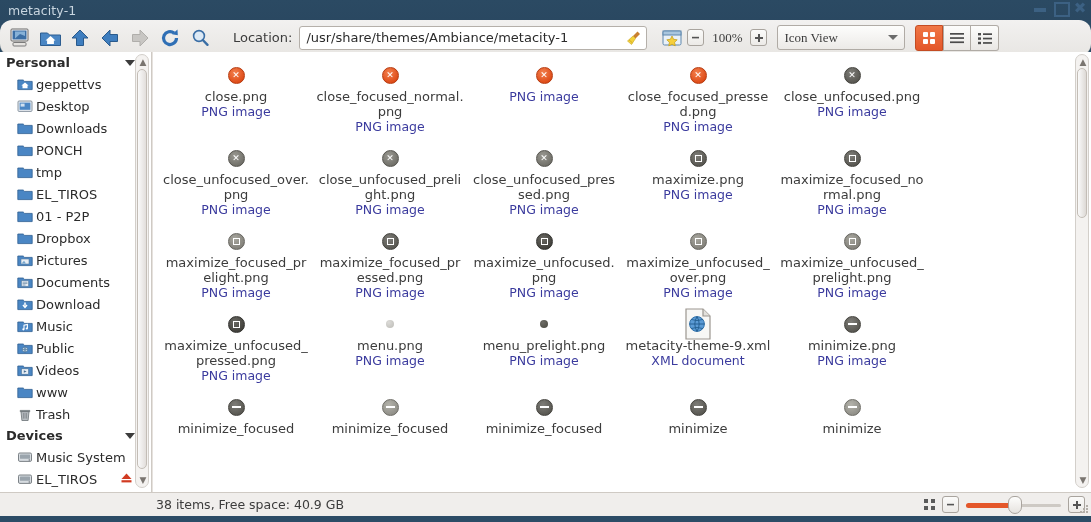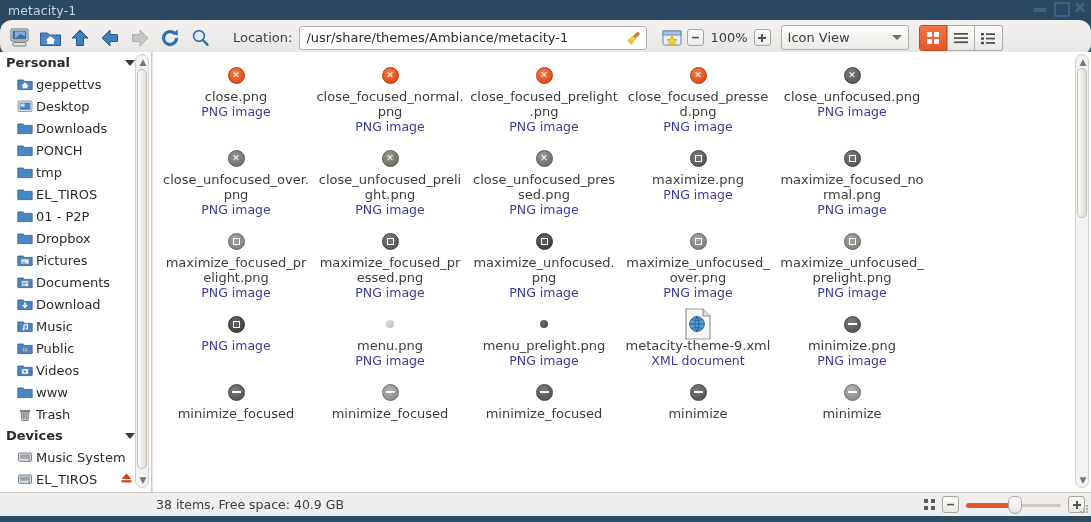--- a/index.html
+++ b/index.html
@@ -81,40 +81,40 @@
   .loc-input {
     border: 0; outline: none; background: transparent;
     font-family: "DejaVu Sans", "Liberation Sans", sans-serif;
     font-size: 13px; color: #2b2b2b;
     flex: 1; height: 22px;
   }
   .clear-btn { width: 20px; display:flex; align-items:center; justify-content:center; cursor:pointer; }
   .tool-gap { width: 10px; }
   .pct {
     font-size: 13px; color: #3c3c3c;
-    margin: 0 6px; min-width: 34px; text-align: center;
+    margin: 0 6px; min-width: 34px; text-align: center; font-family: Liberation Serif, serif;
   }
   .smallbtn {
     width: 17px; height: 17px;
     border: 1px solid #a9a49e; border-radius: 3px;
     background: linear-gradient(#fbfbfa, #eceae7);
     display: flex; align-items: center; justify-content: center;
     cursor: pointer;
   }
   .combo {
     margin-left: 10px;
     width: 128px; height: 25px;
     border: 1px solid #b0aba5; border-radius: 3px;
     background: linear-gradient(#fdfdfc, #eceae7);
     display: flex; align-items: center;
     padding: 0 6px;
     font-size: 13px; color: #3c3c3c;
     cursor: pointer;
   }
-  .combo-val { flex: 1; }
+  .combo-val { flex: 1; font-family: Liberation Serif, serif; }
   .caret {
     width: 0; height: 0;
     border-left: 5px solid transparent;
     border-right: 5px solid transparent;
     border-top: 5px solid #6b6b6b;
   }
   .viewbtns { margin-left: 10px; display: flex; }
   .vb {
     width: 28px; height: 26px;
     border: 1px solid #b0aba5;
@@ -675,21 +675,20 @@
             </span>
           <span class="cell-name">close_focused_normal.png</span>
           <span class="cell-type">PNG image</span>
         </div>
         <div class="cell">
           <span class="cell-ico">
               <span class="btnico ico-close-orange">
                 <span class="glyph-x">✕</span>
               </span>
             </span>
-          <span class="cell-name">close_focused_prelight.png</span>
           <span class="cell-type">PNG image</span>
         </div>
         <div class="cell">
           <span class="cell-ico">
               <span class="btnico ico-close-orange">
                 <span class="glyph-x">✕</span>
               </span>
             </span>
           <span class="cell-name">close_focused_pressed.png</span>
           <span class="cell-type">PNG image</span>
@@ -795,20 +794,21 @@
           <span class="cell-name">maximize_unfocused_prelight.png</span>
           <span class="cell-type">PNG image</span>
         </div>
 
         <div class="cell r4">
           <span class="cell-ico">
               <span class="ico-sq dark">
                 <span class="inner"></span>
               </span>
             </span>
+          <span class="cell-name">maximize_unfocused_pressed.png</span>
           <span class="cell-type">PNG image</span>
         </div>
         <div class="cell r4">
           <span class="cell-ico">
               <span class="ico-dot-light"></span>
             </span>
           <span class="cell-name">menu.png</span>
           <span class="cell-type">PNG image</span>
         </div>
         <div class="cell r4">

